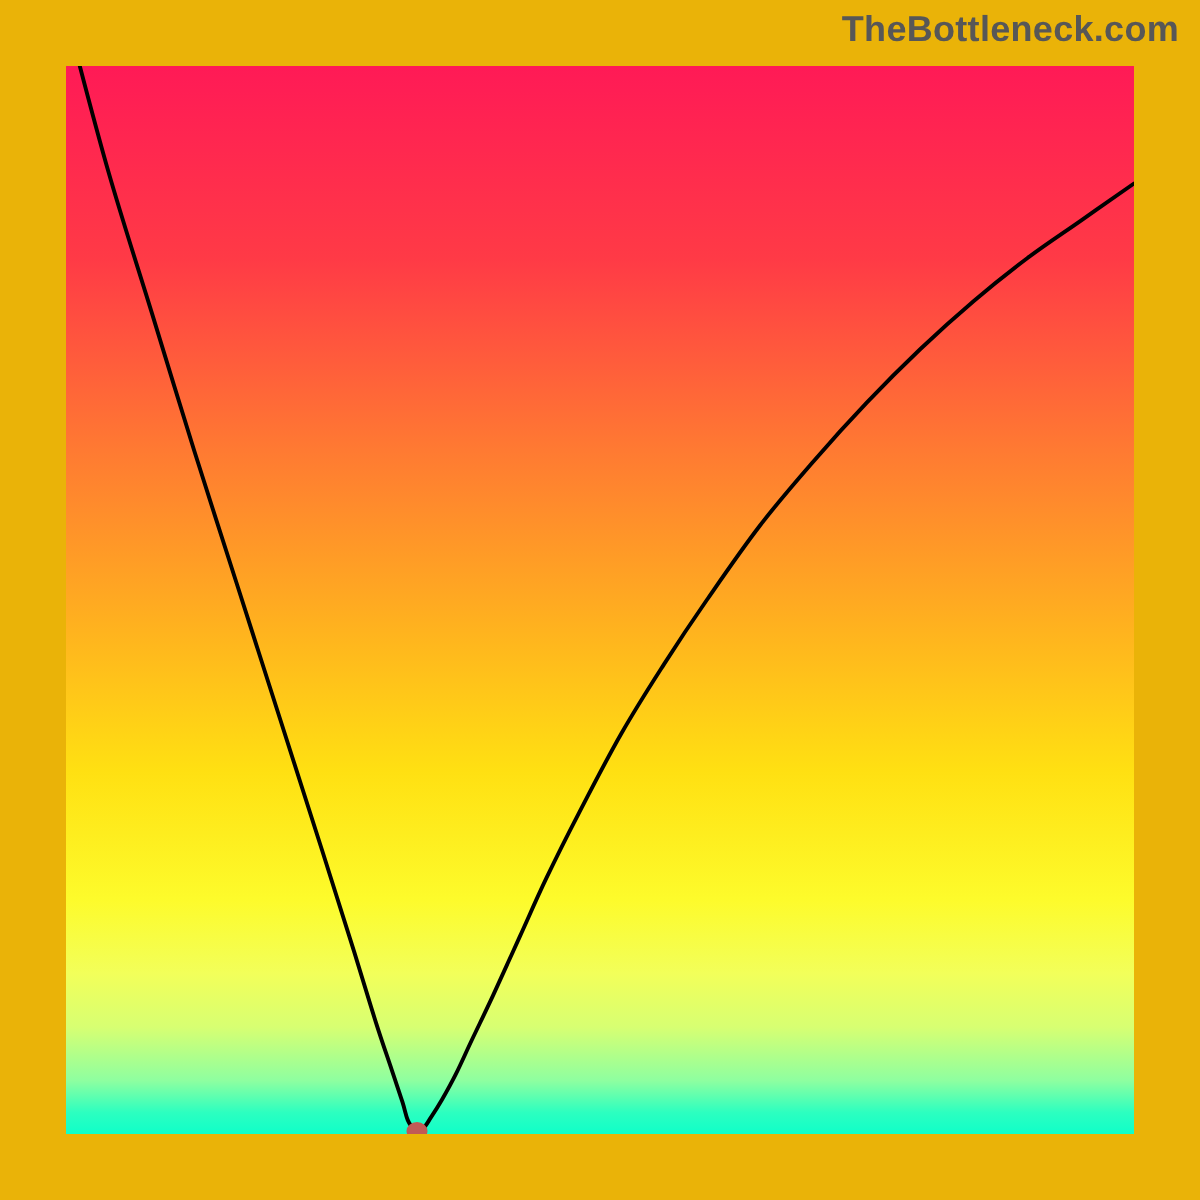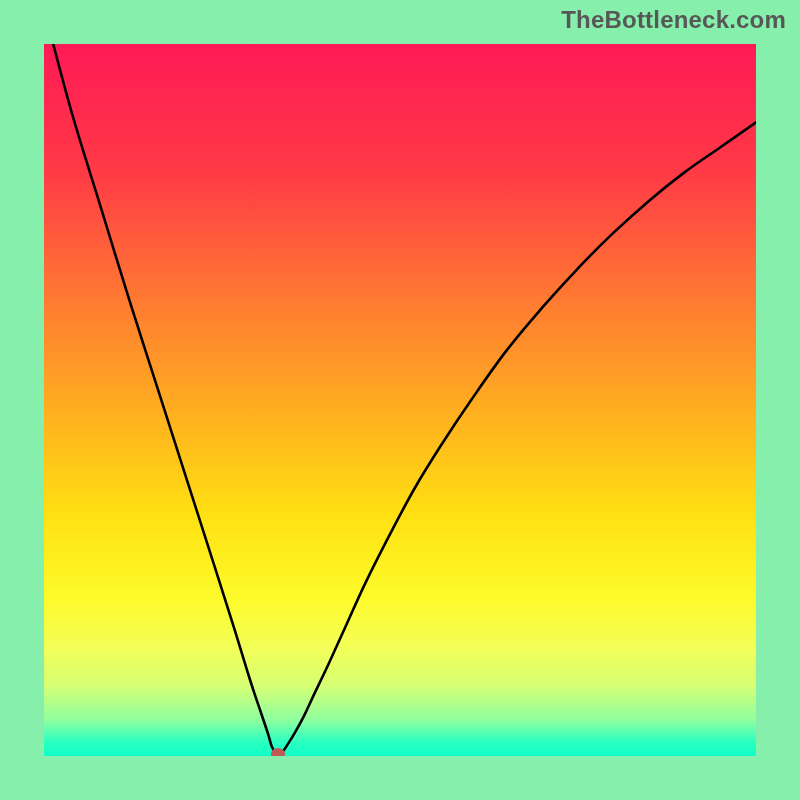--- a/index.html
+++ b/index.html
@@ -8,21 +8,21 @@
     width: 800px;
     height: 800px;
     overflow: hidden;
     background: #000;
     font-family: Arial, Helvetica, sans-serif;
   }
   .frame {
     position: relative;
     width: 800px;
     height: 800px;
-    background: #86efac;
+    background: #eab308;
   }
   .watermark {
     position: absolute;
     top: 6px;
     right: 14px;
     color: #575757;
     font-size: 24px;
     font-weight: 600;
     letter-spacing: 0.2px;
     user-select: none;

